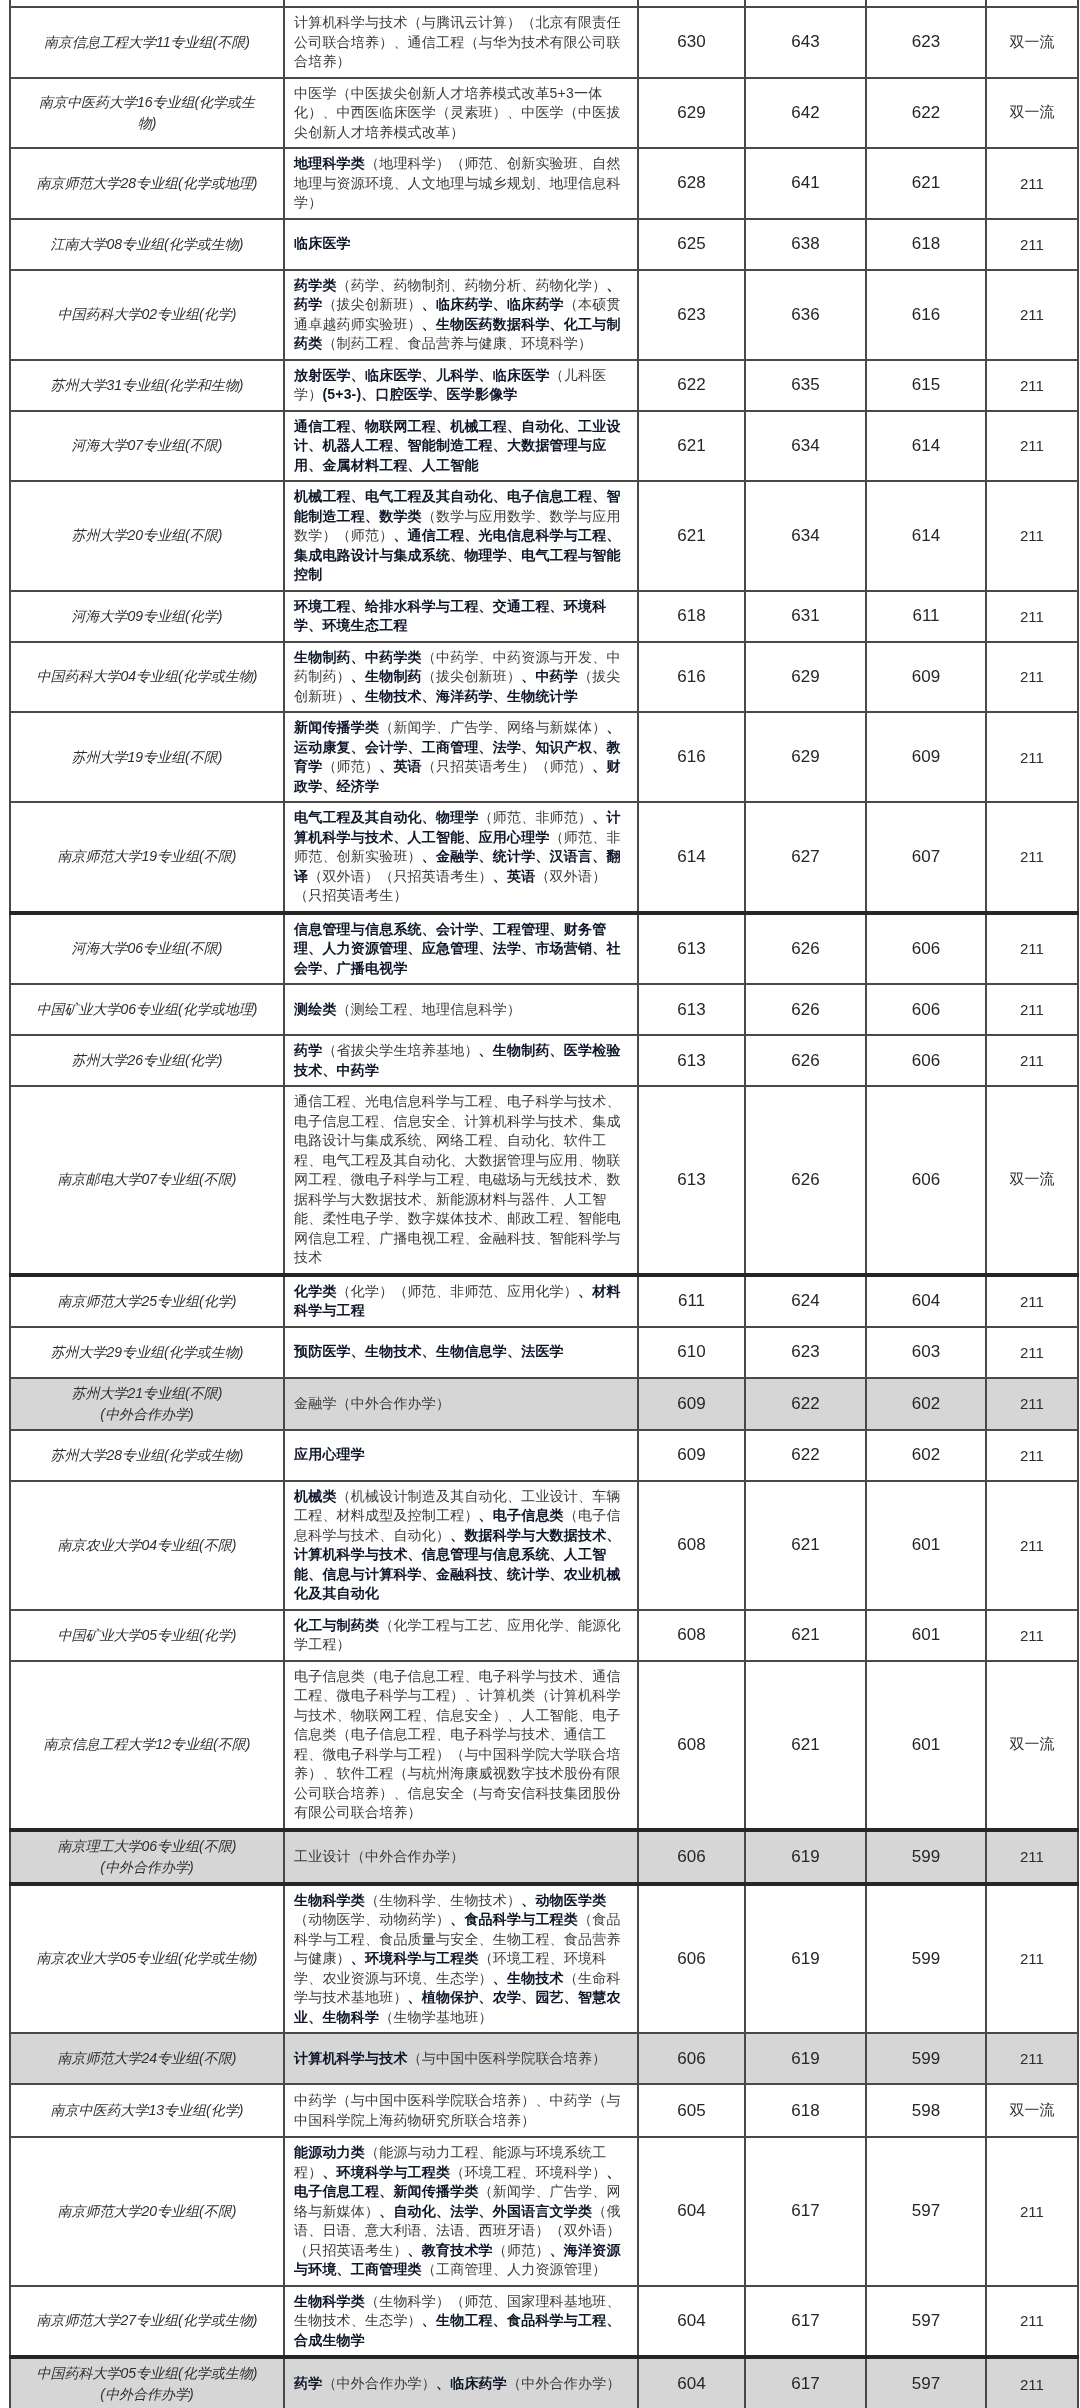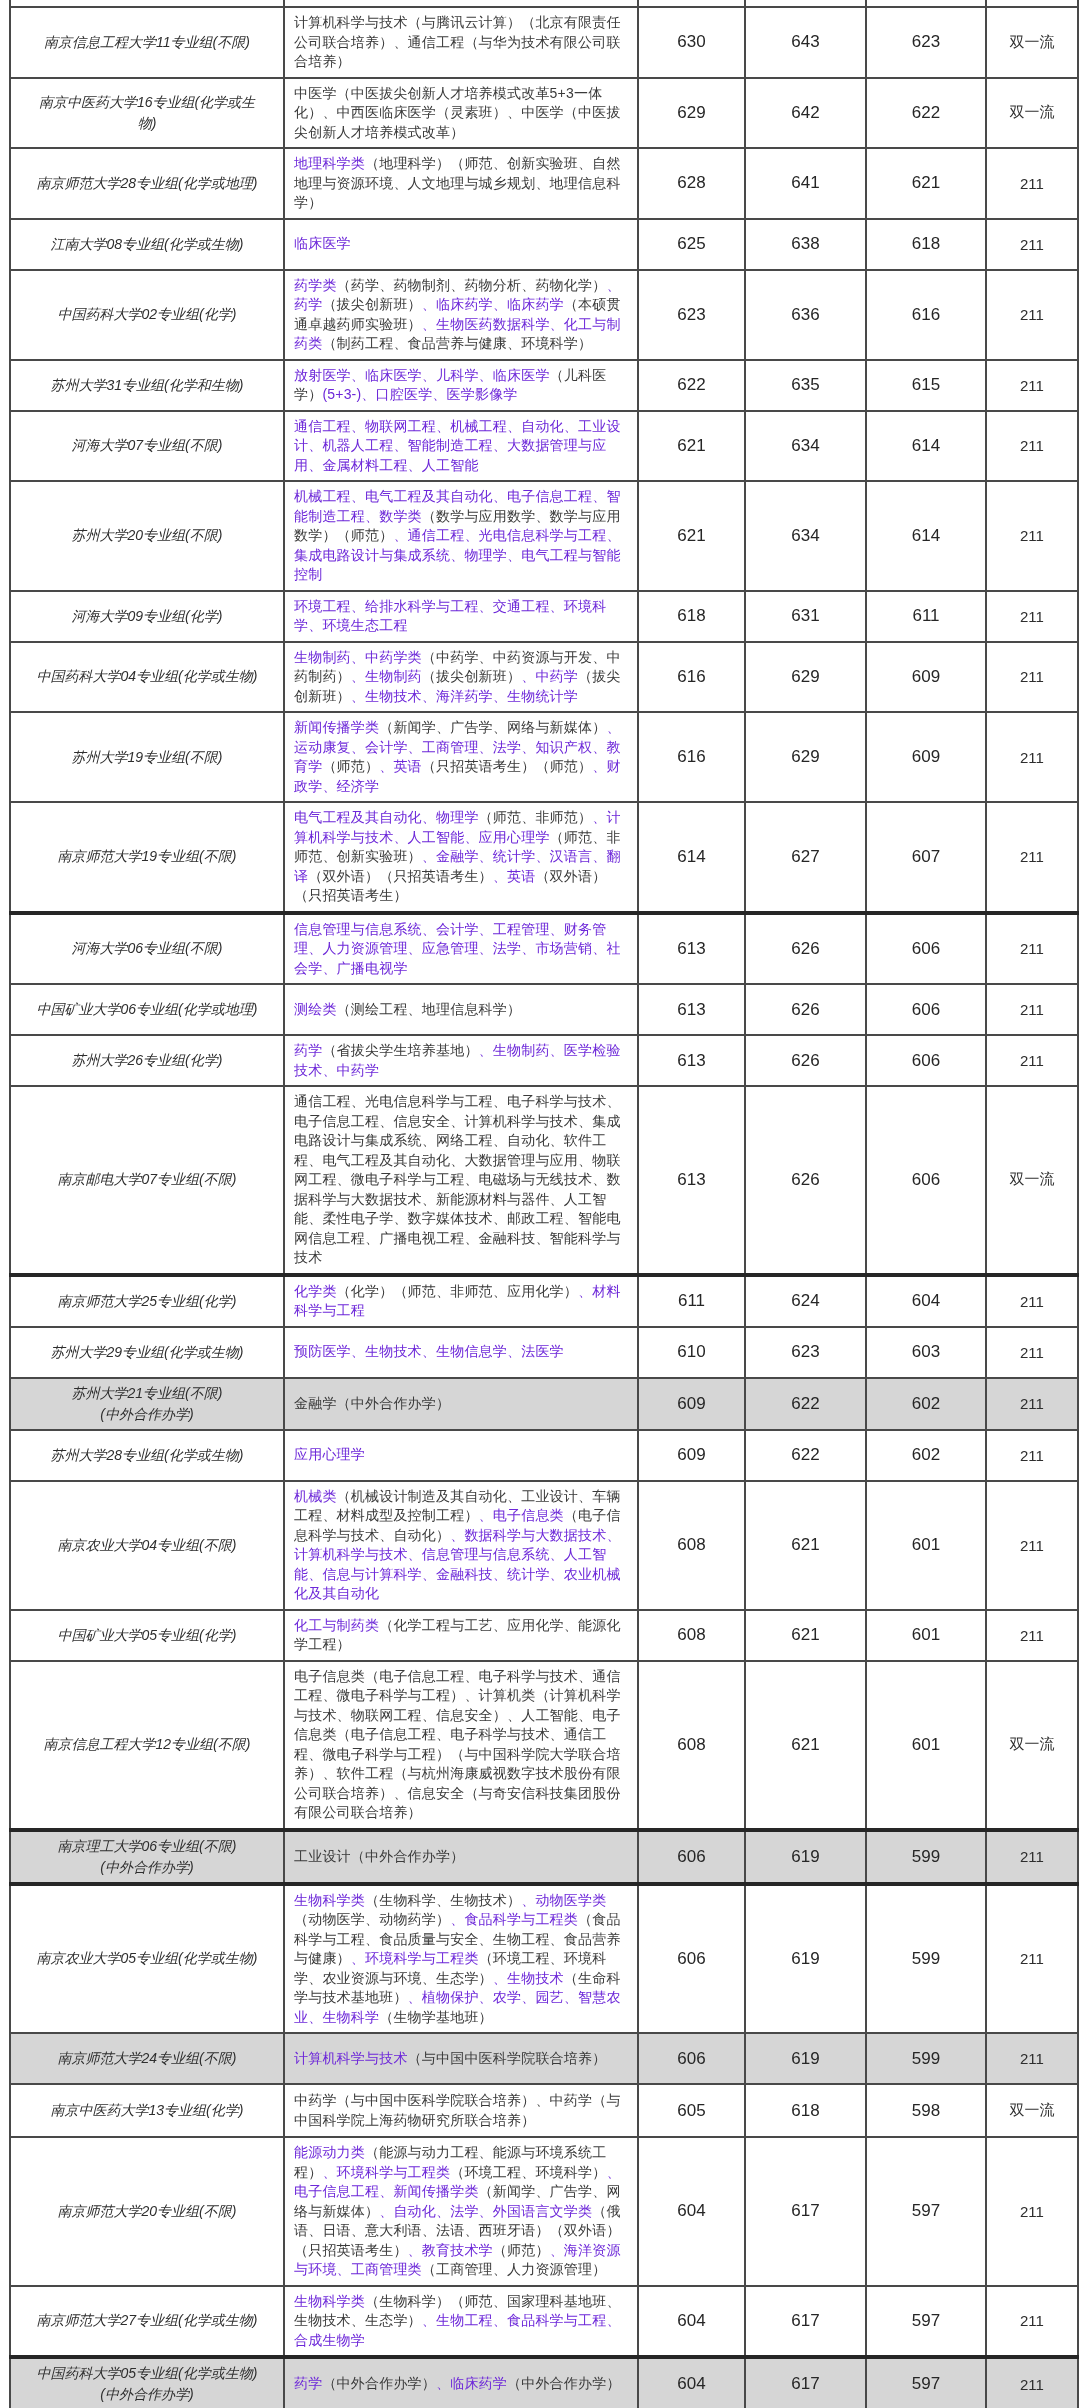--- a/index.html
+++ b/index.html
@@ -1,21 +1,21 @@
 <!DOCTYPE html>
 <html><head>
 <meta charset="utf-8">
 <style>
   html,body{margin:0;padding:0;background:#ffffff;}
   body{width:1080px;font-family:"Liberation Sans","DejaVu Sans",sans-serif;color:#2e2e2e;}
   table{border-collapse:collapse;table-layout:fixed;margin-left:9px;width:1068px;}
   td{border:2px solid #494949;vertical-align:middle;overflow:hidden;}
   td.group{text-align:center;font-size:14px;line-height:21px;padding:4px 24px;white-space:pre-line;color:#2e2e2e;font-style:italic;}
   td.majors{text-align:left;font-size:14px;line-height:19.5px;letter-spacing:0.2px;padding:5px 9px;color:#3a3a3a;}
-  td.majors .b{font-weight:normal;color:#6d28d9;}
+  td.majors .b{font-weight:bold;color:#0f172a;}
   td.score{text-align:center;font-size:17px;color:#262626;padding:2px;}
   td.tag{text-align:center;font-size:15px;color:#2e2e2e;padding:16px;}
   tr.gray td{background:#d6d6d6;}
   tr.thick td{border-top:4px solid #262626;margin-left:36px;}
   tr.sliver td{height:6px;padding:0;border-top-width:0;}
   tr.sliver-b td{height:6px;padding:0;border-bottom-width:0;}
   tr.sliver-b td.g1{background:#d6d6d6;}
 </style>
 </head>
 <body>

